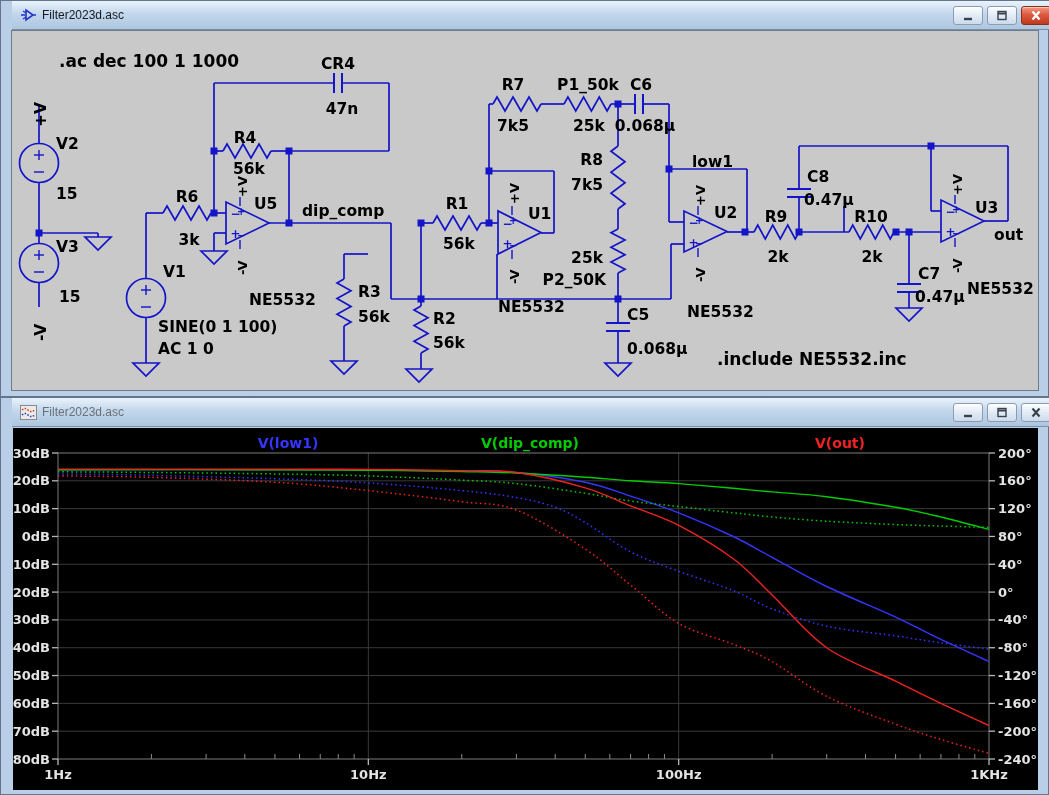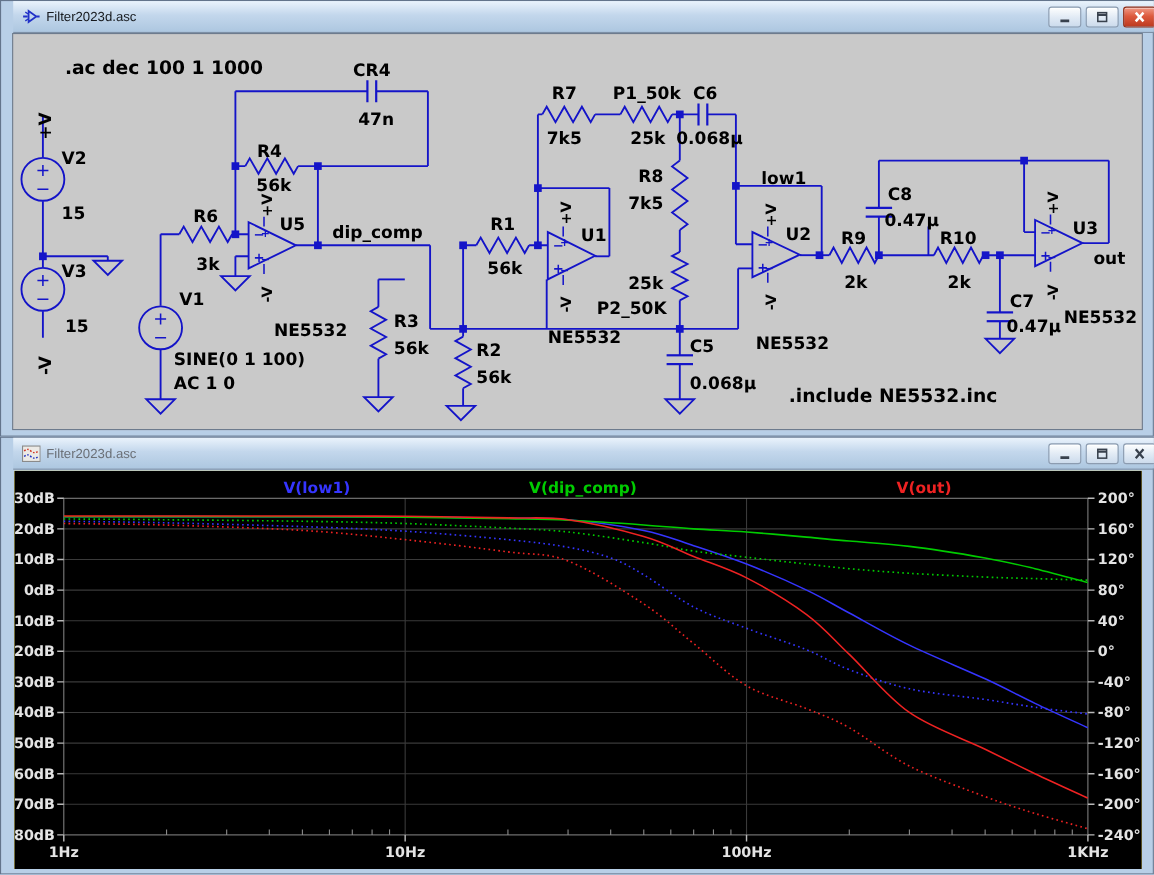--- a/index.html
+++ b/index.html
@@ -13,21 +13,21 @@
   .titlebar .ticon{position:absolute;left:8px;top:6px;width:17px;height:17px;}
   .titlebar .ttext{position:absolute;left:30px;top:7px;font-size:12px;color:#16191d;}
   #win-plot .ttext{color:#6b7077;}
   .btns{position:absolute;right:8px;top:5px;display:flex;gap:4px;}
   .wbtn{width:30px;height:19px;border:1px solid #8c9cb0;border-radius:3px;box-sizing:border-box;
         background:linear-gradient(#fdfefe,#e2ebf5 50%,#ccdbec);box-shadow:inset 0 1px 0 #fff;
         display:flex;align-items:center;justify-content:center;}
   .wbtn.close-red{background:linear-gradient(#f09a86,#dd5a3e 45%,#bd3a20);border-color:#8f2c16;box-shadow:inset 0 1px 0 rgba(255,255,255,.5);}
   .canvas-schem{position:absolute;left:10px;top:29px;width:1028px;height:361px;
                 background:#c9c9c9;border:1px solid #6d7b8d;box-sizing:border-box;}
-  .canvas-plot{position:absolute;left:12px;top:30px;width:1025px;height:362px;background:#fde047;}
+  .canvas-plot{position:absolute;left:12px;top:30px;width:1025px;height:362px;background:#0f766e;}
   svg text{user-select:none;}
   .st{font:bold 15.5px "DejaVu Sans",sans-serif;fill:#000;}
   .stdir{font:bold 17px "DejaVu Sans",sans-serif;fill:#000;}
   .sr{font:bold 13px "DejaVu Sans",sans-serif;fill:#000;}
   .axlbl{font:bold 13px "DejaVu Sans",sans-serif;fill:#e4e4e4;}
   .leg{font:bold 14px "DejaVu Sans",sans-serif;}
 </style>
 </head>
 <body>
 

